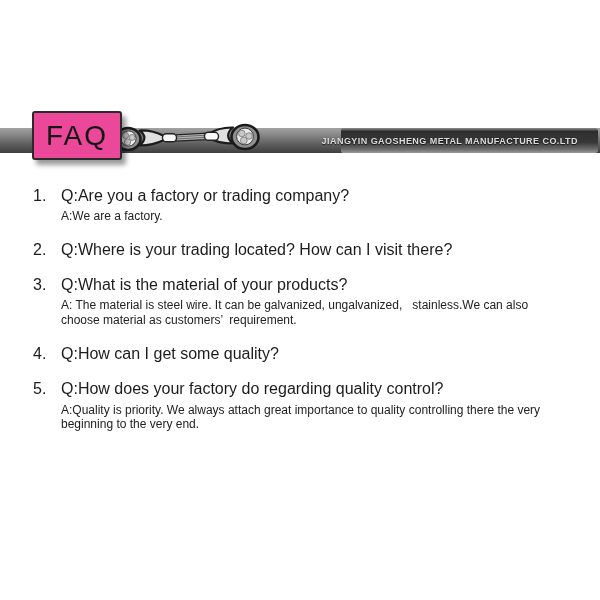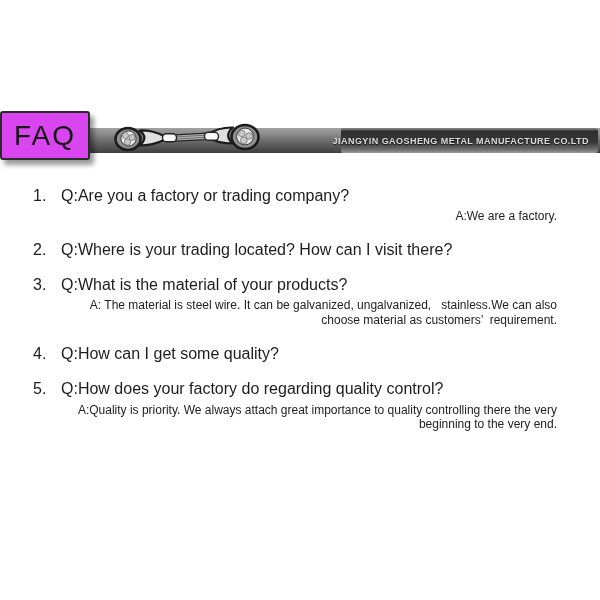--- a/index.html
+++ b/index.html
@@ -13,48 +13,47 @@
   
   .header-bar{
     position:absolute;left:0;top:128px;width:600px;height:25px;
     background:linear-gradient(180deg,#a2a2a2 0%,#8d8d8d 22%,#616161 62%,#3f3f3f 100%);
   }
   .company-band{
     position:absolute;left:341px;top:128px;width:257px;height:25px;
     background:linear-gradient(180deg,#8f8f8f 0%,#2e2e2e 14%,#383838 58%,#6f6f6f 86%,#9a9a9a 100%);
     border-radius:2px 3px 3px 2px;
     display:flex;align-items:center;justify-content:flex-end;
-    box-sizing:border-box;padding-right:9px;
+    box-sizing:border-box;padding-right:20px;
   }
   .company-name{
     font-size:9px;font-weight:bold;letter-spacing:.45px;color:#dcdcdc;
     text-shadow:0 1px 1px rgba(0,0,0,.7);white-space:nowrap;
   }
   .faq-box{
-    position:absolute;left:0;top:111px;width:86px;height:45px;
-    background:#d946ef;border:2px solid #2a2a2a;border-radius:3px;
+    position:absolute;left:32px;top:111px;width:86px;height:45px;
+    background:#ec4899;border:2px solid #2a2a2a;border-radius:3px;
     box-shadow:4px 5px 5px rgba(0,0,0,.40);
     display:flex;align-items:center;justify-content:center;
   }
   .faq-box-label{
     font-size:28px;letter-spacing:2px;color:#161616;line-height:1;
   }
   .rope-svg{position:absolute;left:105px;top:117px;width:165px;height:44px;}
 
   
   .faq-list{position:absolute;left:33px;top:186px;width:540px;}
   .faq-item{margin-bottom:16px;}
   .q-row{display:flex;align-items:baseline;font-size:16px;color:#1c1c1c;line-height:1.2;}
   .q-num{width:28px;flex:0 0 28px;}
   .q-text{flex:1;}
   .a-text{
     margin:4px 0 0 28px;max-width:496px;
     font-size:12px;line-height:1.24;color:#222222;
     white-space:pre-wrap;
-    text-align:right;
   }
 </style>
 </head>
 <body>
 
 <div class="page">
 
   <div class="header-bar"></div>
 
   <div class="company-band">

